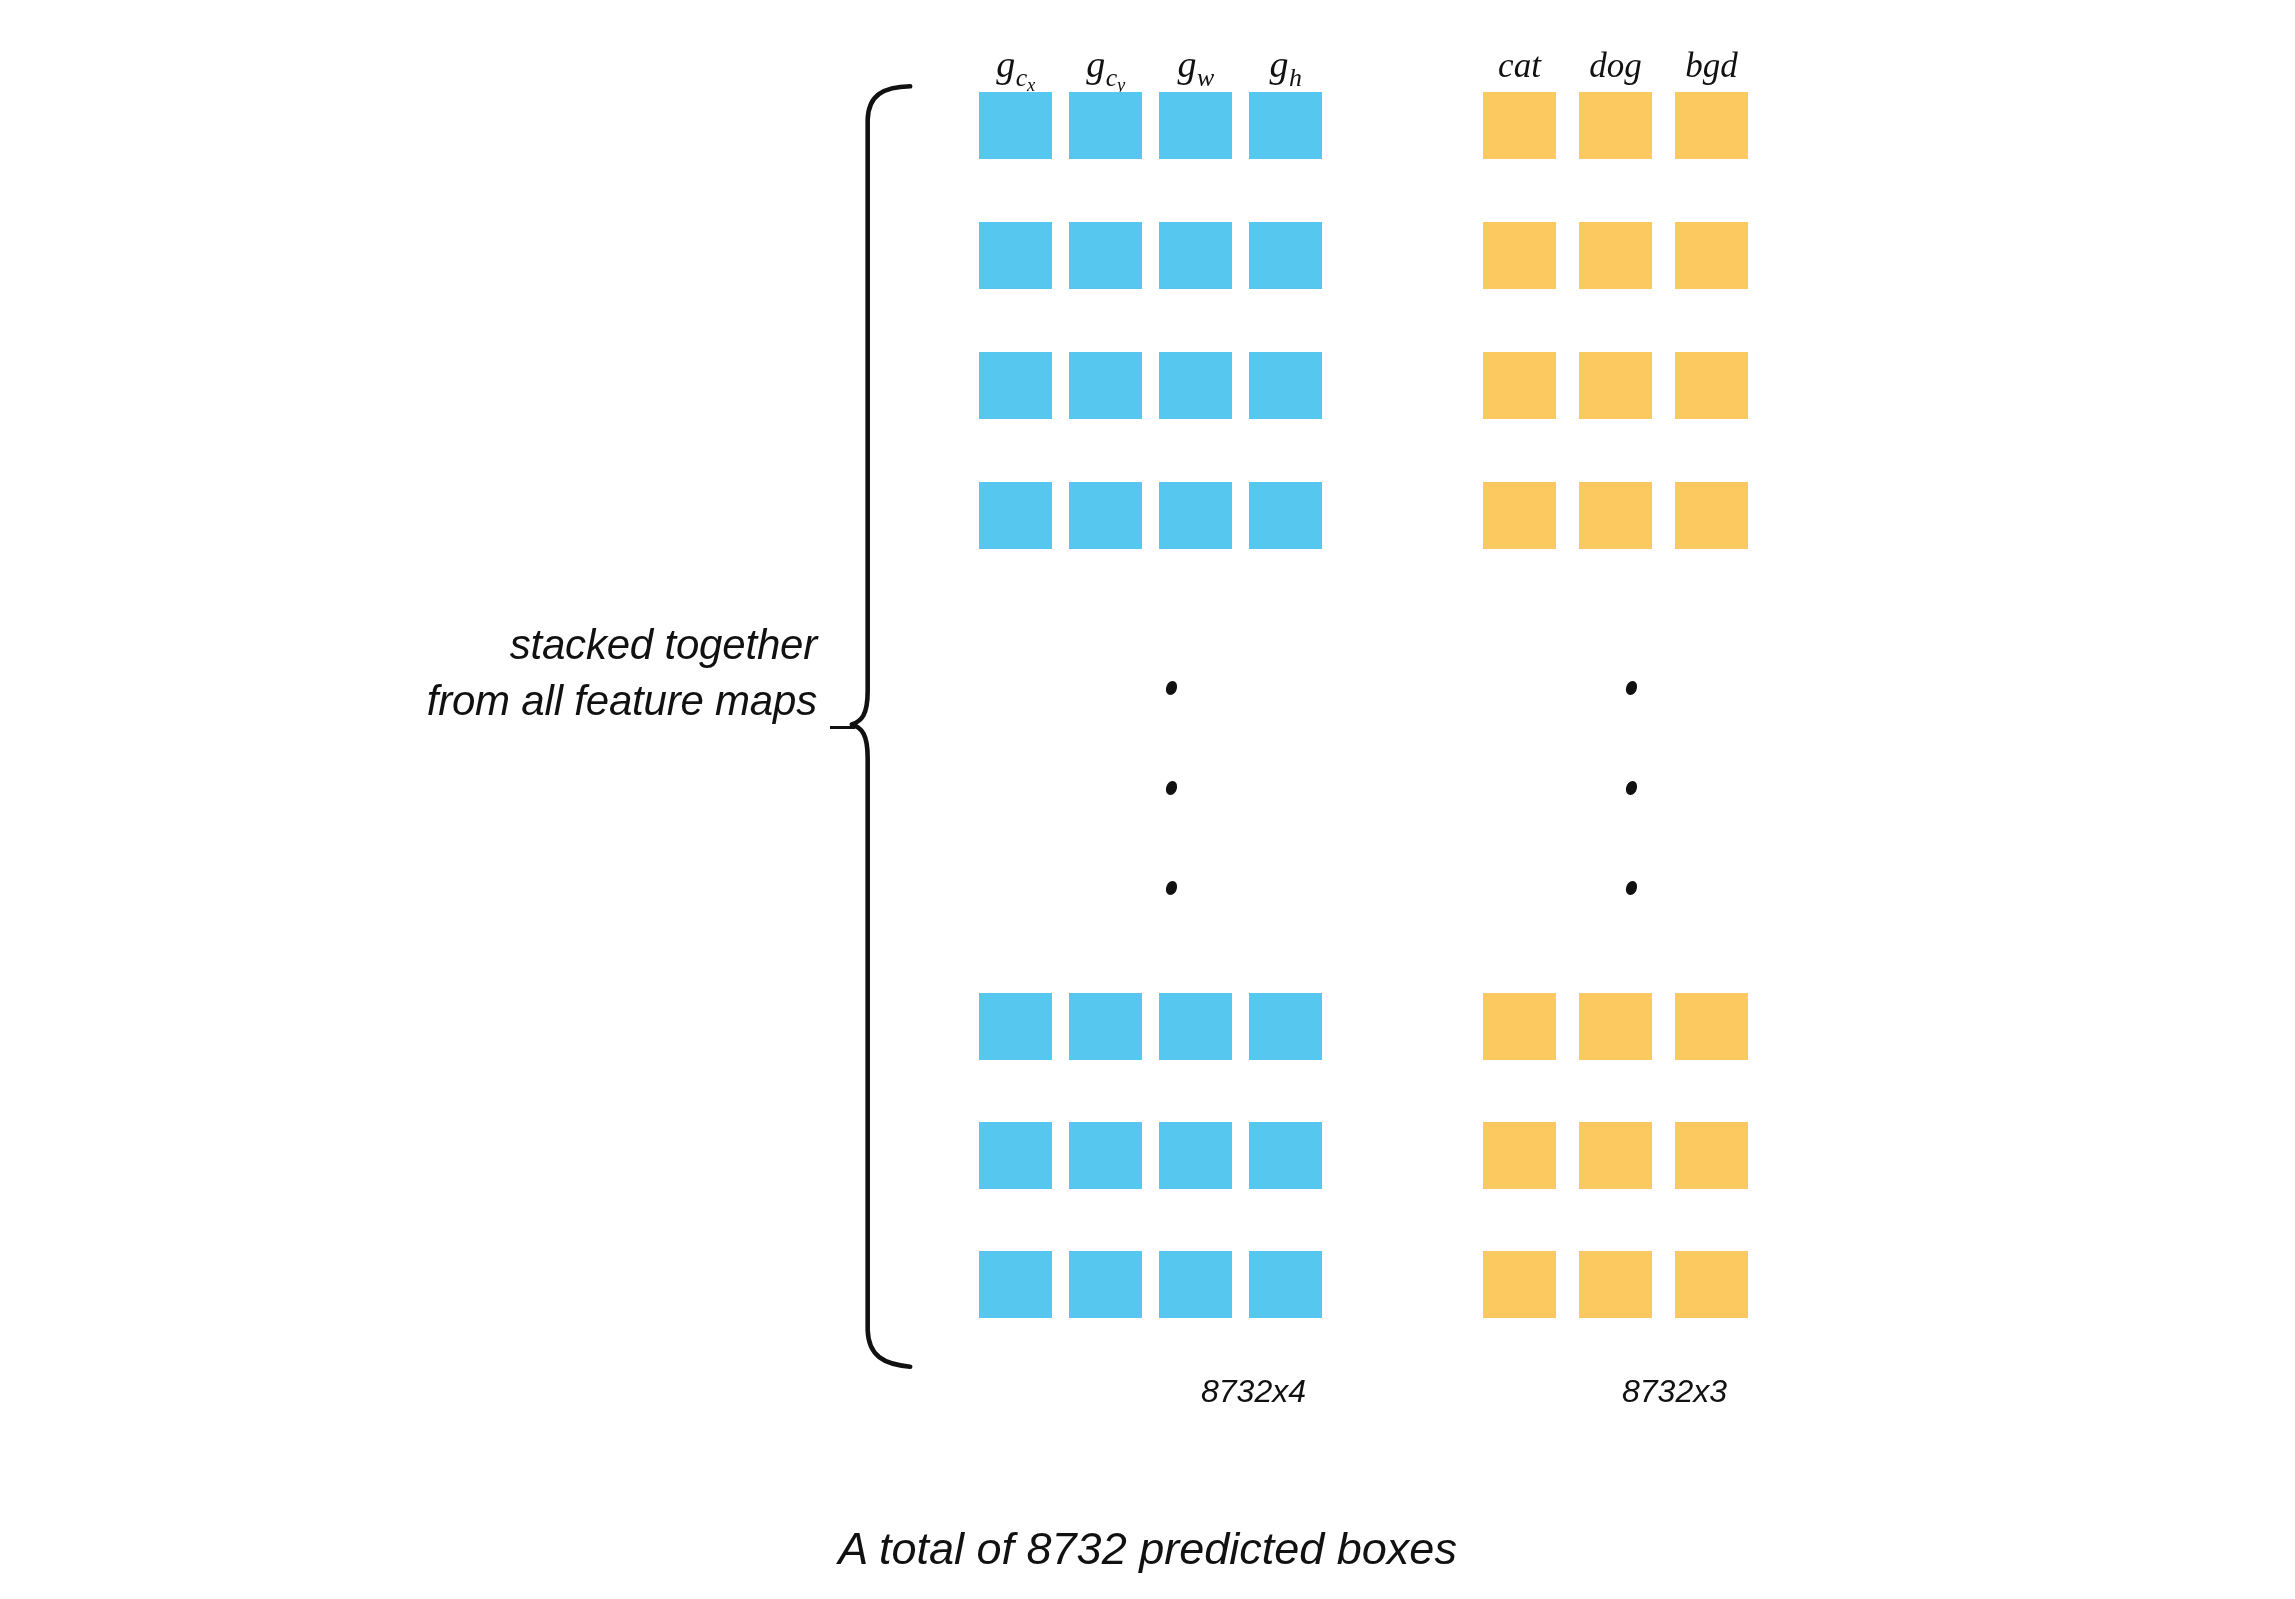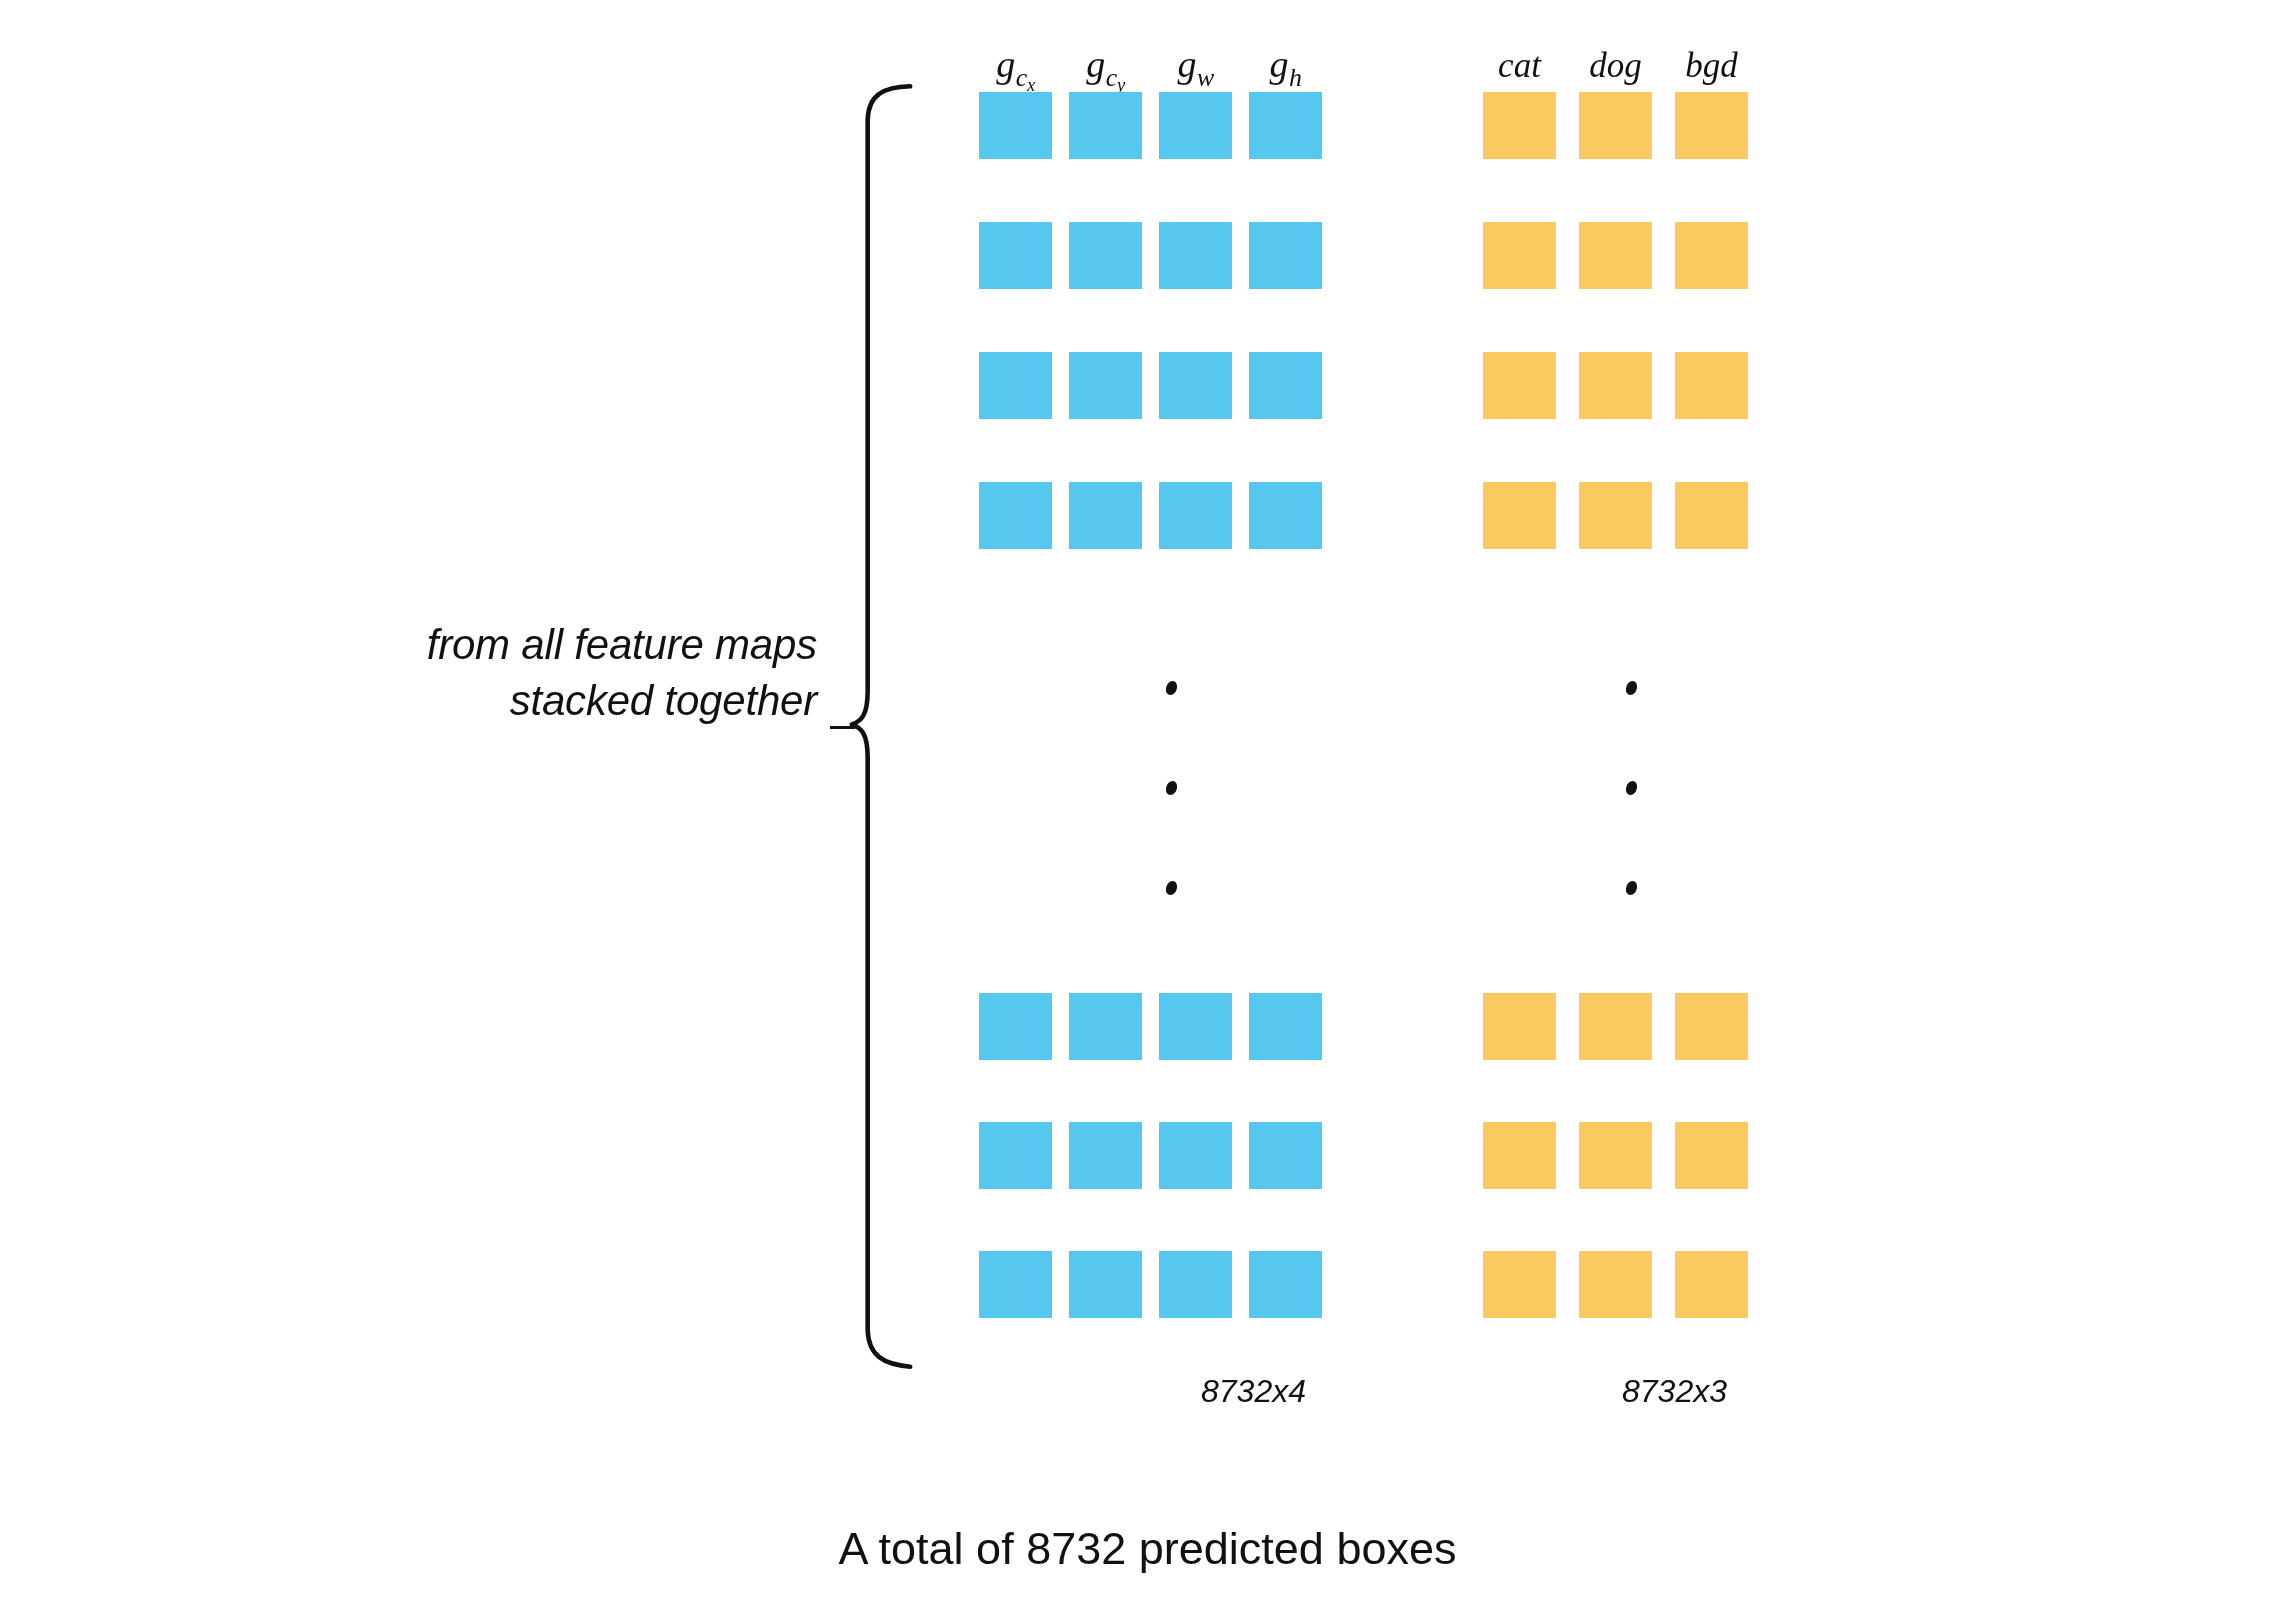--- a/index.html
+++ b/index.html
@@ -133,20 +133,21 @@
   #caption-cls { left: 1541px; width: 267px; }
 
   
   .bottom-caption {
     position: absolute;
     left: 0;
     top: 1523px;
     width: 2295px;
     text-align: center;
     font-family: "Liberation Sans", sans-serif;
+    font-style: italic;
     font-size: 45px;
     color: #111111;
   }
 </style>
 </head>
 <body>
 
 <div id="diagram">
 
   <div class="header-row">
@@ -179,22 +180,22 @@
                L 21 730
                C 21 758, 14 766, 2 770
                C 14 774, 21 782, 21 810
                L 21 1497
                C 22 1528, 40 1538, 72 1541" stroke="#111111" stroke-width="5.5" fill="none" stroke-linecap="round" stroke-linejoin="round"></path>
     </svg>
   </div>
   <div class="connector"></div>
 
   <div class="side-label">
+    <div>stacked together</div>
     <div>from all feature maps</div>
-    <div>stacked together</div>
   </div>
 
   <div class="cell loc" style="left:979px; top:92px;"></div>
   <div class="cell loc" style="left:1069px; top:92px;"></div>
   <div class="cell loc" style="left:1159px; top:92px;"></div>
   <div class="cell loc" style="left:1249px; top:92px;"></div>
   <div class="cell cls" style="left:1483px; top:92px;"></div>
   <div class="cell cls" style="left:1579px; top:92px;"></div>
   <div class="cell cls" style="left:1675px; top:92px;"></div>
 

